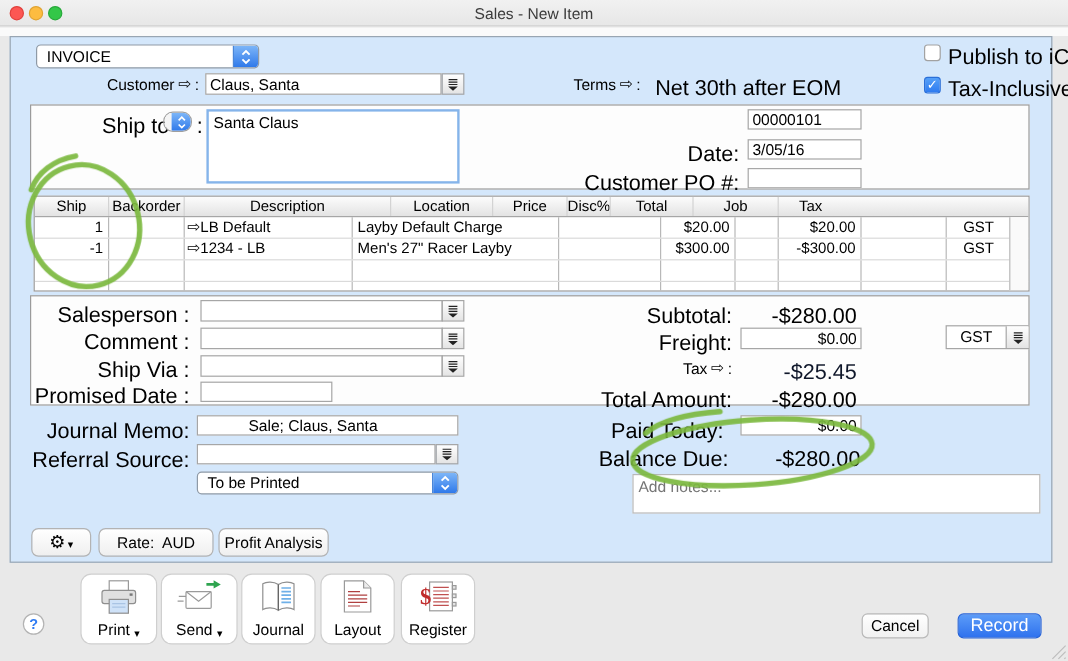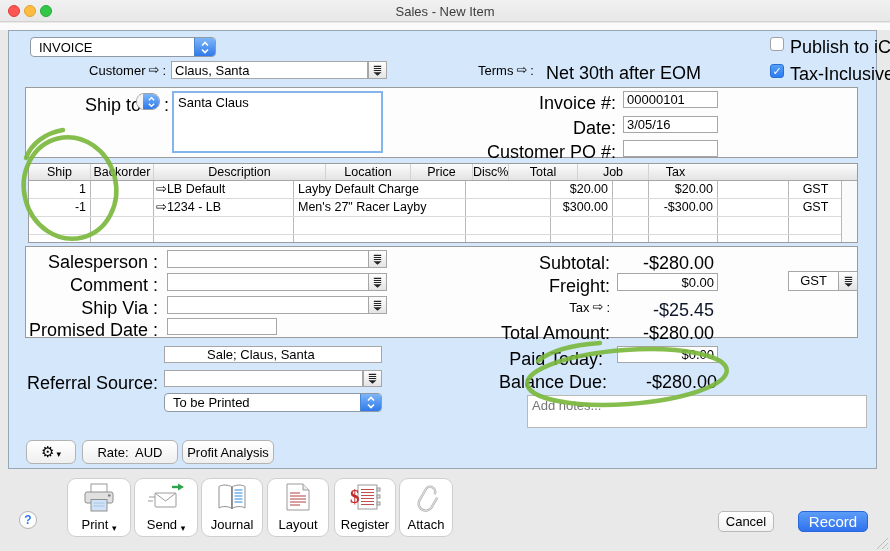--- a/index.html
+++ b/index.html
@@ -107,21 +107,20 @@
     <span class="w"></span>
     <span class="b">
       <svg width="7" height="12" viewBox="0 0 8 13">
           <path d="M1 4.5 L4 1.5 L7 4.5 M1 8.5 L4 11.5 L7 8.5" stroke="#fff" fill="none" stroke-width="1.6"></path>
         </svg>
     </span>
   </span>
   <span class="lbl" style="left:164px;top:95px">:</span>
   <textarea class="f focusblue" style="left: 172px; top: 91px; width: 211px; height: 62px;">Santa Claus</textarea>
 
-  <span class="lbl rlbl" style="left:450px;top:93px;width:166px">Invoice #:</span>
   <input class="f" style="left: 623px; top: 91px; width: 95px; height: 17px;" value="00000101">
   <span class="lbl rlbl" style="left:450px;top:118px;width:166px">Date:</span>
   <input class="f" style="left: 623px; top: 116px; width: 95px; height: 17px;" value="3/05/16">
   <span class="lbl rlbl" style="left:450px;top:142px;width:166px">Customer PO #:</span>
   <input class="f" style="left: 623px; top: 140px; width: 95px; height: 17px;" value="">
 
   <div class="tbl">
     <div class="thead">
       <div class="th" style="width:62px">Ship</div>
       <div class="th" style="width:63px">Backorder</div>
@@ -238,20 +237,21 @@
   <div class="flexlbl jend" style="left:450px;top:300px;width:160px">
     <span>Tax</span>
     <span class="zoomarrow">⇨</span>
     <span>:</span>
   </div>
   <span class="lbl rlbl gray" style="left:553px;top:300px;width:161px">-$25.45</span>
 
   <span class="lbl rlbl" style="left:450px;top:323px;width:160px">Total Amount:</span>
   <span class="lbl rlbl" style="left:553px;top:323px;width:161px">-$280.00</span>
 
+  <span class="lbl rlbl" style="left:0px;top:349px;width:158px">Journal Memo:</span>
   <input class="f" style="left: 164px; top: 346px; width: 218px; height: 17px; padding-left: 42px;" value="Sale; Claus, Santa">
 
   <span class="lbl rlbl" style="left:0px;top:373px;width:158px">Referral Source:</span>
   <input class="f" style="left: 164px; top: 370px; width: 199px; height: 17px;" value="">
   <span class="listbtn" style="left:363px;top:370px;height:17px">
       <svg width="11" height="11" viewBox="0 0 12 12">
         <path d="M2 1.5h8M2 3.7h8M2 5.9h8" stroke="#222" stroke-width="1.1"></path>
         <path d="M1.6 7.8h8.8L6 11.6z" fill="#222"></path>
       </svg>
     </span>
@@ -336,31 +336,20 @@
       <svg width="32" height="28" viewBox="0 0 32 28">
           <rect x="9" y="2" width="19" height="24" fill="#fff" stroke="#9a9a9a"></rect>
           <rect x="28" y="5" width="3" height="3" fill="#e4e4e4" stroke="#9a9a9a"></rect>
           <rect x="28" y="12" width="3" height="3" fill="#e4e4e4" stroke="#9a9a9a"></rect>
           <rect x="28" y="19" width="3" height="3" fill="#e4e4e4" stroke="#9a9a9a"></rect>
           <path d="M12 6.5h13M12 9.5h13M12 12.5h13M12 15.5h13M12 18.5h13M12 21.5h13" stroke="#c05050"></path>
           <text x="1" y="20" font-size="19" font-weight="bold" fill="#c02b2b" font-family="Liberation Serif,serif">$</text>
         </svg>
     </span>
     <span class="tl">Register</span>
-  </div>
-  <div class="toolbtn" style="left:399px;width:54px">
-    <span class="ic">
-      <svg width="30" height="30" viewBox="0 0 30 30">
-          <g transform="rotate(30 15 15)">
-            <path d="M20.5 7.5a5 5 0 0 0-10 0v12.5a7 7 0 0 0 14 0V9" fill="none" stroke="#b3b3b3" stroke-width="2.4"></path>
-            <path d="M20.5 7.5a5 5 0 0 0-10 0v12.5a7 7 0 0 0 14 0V9" fill="none" stroke="#e6e6e6" stroke-width="0.9"></path>
-          </g>
-        </svg>
-    </span>
-    <span class="tl">Attach</span>
   </div>
 
   <div class="cancelbtn">Cancel</div>
   <div class="recordbtn">Record</div>
 
   <svg class="grip" width="15" height="15" viewBox="0 0 15 15">
       <path d="M14 3L3 14M14 8L8 14M14 13L13 14" stroke="#bdbdbd" fill="none"></path>
     </svg>
 
   <svg class="annot" width="890" height="551" viewBox="0 0 890 551">

